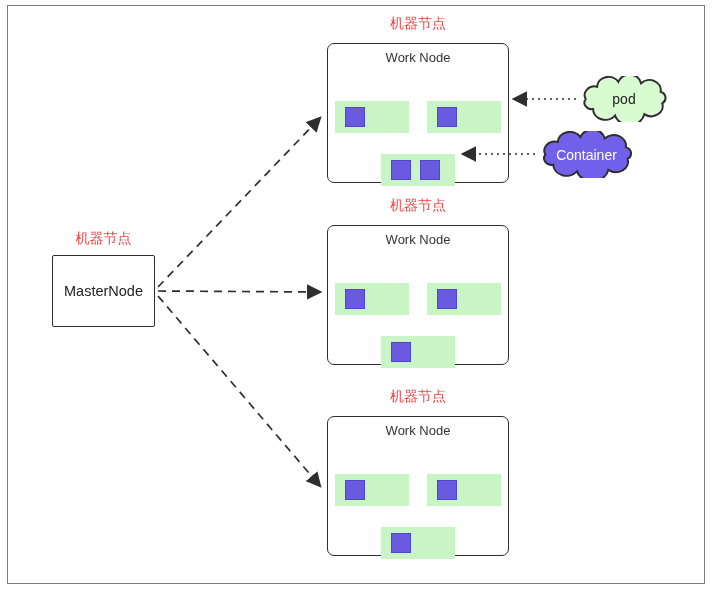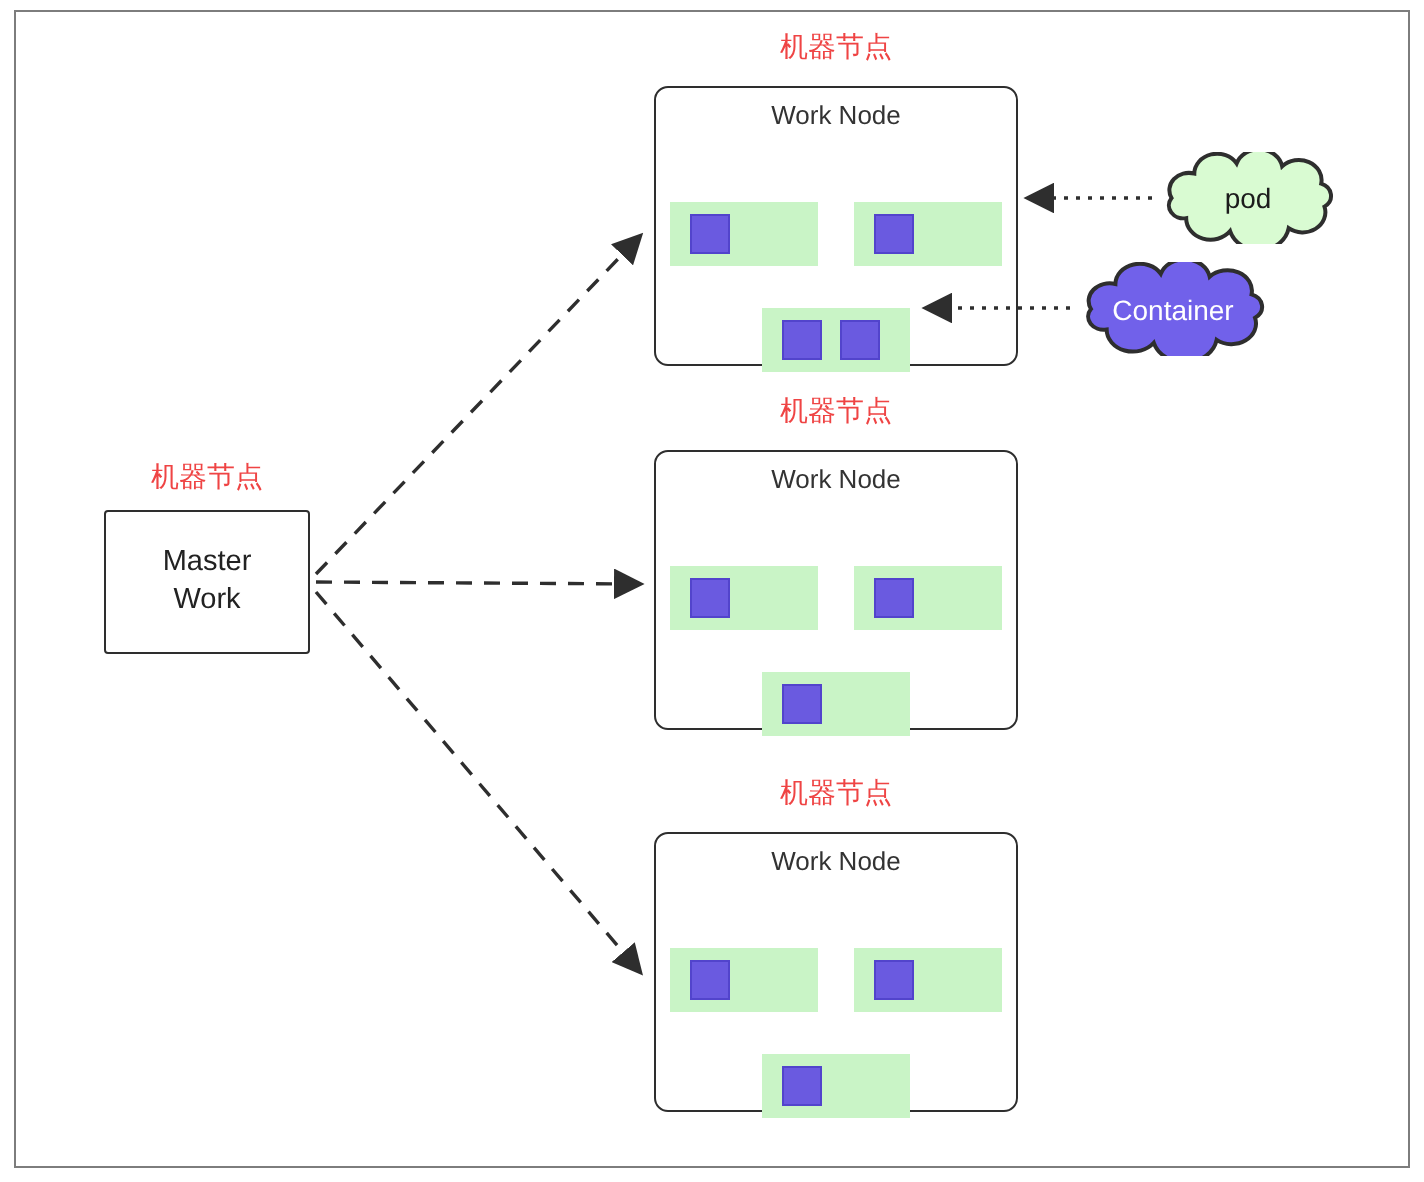--- a/index.html
+++ b/index.html
@@ -79,21 +79,21 @@
   }
   .master-box {
     position: absolute;
     left: 52px; top: 255px;
     width: 103px; height: 72px;
     border: 1.6px solid #2e2e2e;
     border-radius: 2px;
     background: #ffffff;
     box-sizing: border-box;
     display: flex;
-    flex-direction: column;
+    flex-direction: row;
     justify-content: center;
     align-items: center;
   }
   .master-line {
     font-size: 14.5px;
     color: #222222;
     line-height: 19px;
   }
   .overlay {
     position: absolute;
@@ -123,21 +123,21 @@
 </head>
 <body>
 
 <div id="canvas">
 
   <div class="outer-frame"></div>
 
   <div class="zh-label" style="left:52px; top:230px; width:103px;">机器节点</div>
   <div class="master-box">
     <div class="master-line">Master</div>
-    <div class="master-line">Work</div>
+    <div class="master-line">Node</div>
   </div>
 
   <div class="zh-label" style="left:327px; top:15px; width:182px;">机器节点</div>
   <div class="node-box" style="left:327px; top:43px;">
     <div class="node-title">Work Node</div>
     <div class="pods-area">
         <div class="pod-row">
           <div class="pod">
             <div class="container-sq"></div>
           </div>

